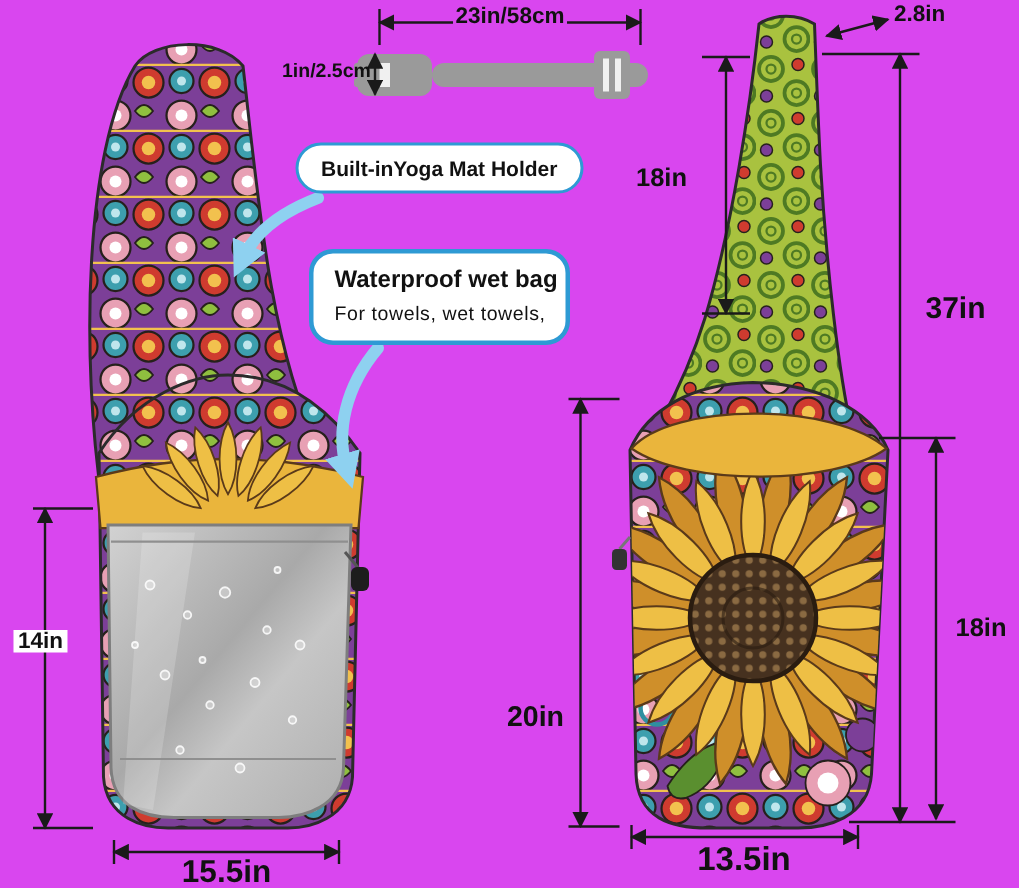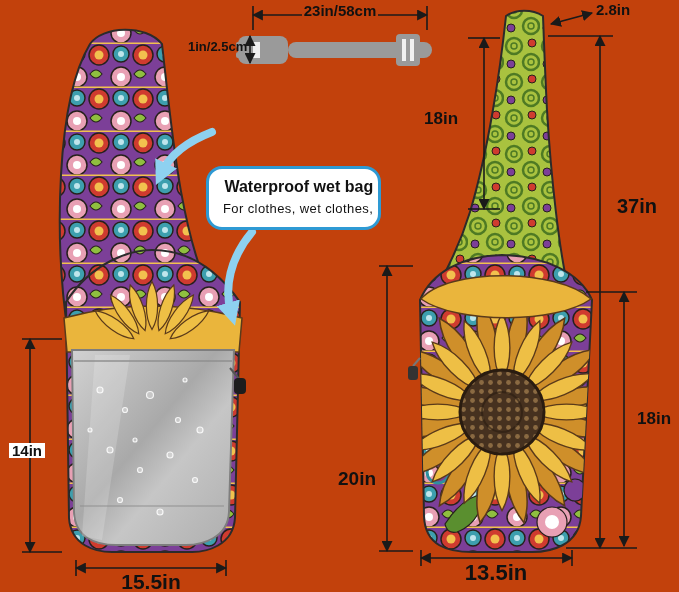--- a/index.html
+++ b/index.html
@@ -1,19 +1,18 @@
 <!DOCTYPE html>
 <html><head>
 <meta charset="utf-8">
 <style>
   html,body{margin:0;padding:0;background:#fff;}
   #canvas{
-    position:relative;width:679px;height:592px;background:#c2410c;overflow:hidden;
+    position:relative;width:679px;height:592px;background:#d946ef;overflow:hidden;
     font-family:"Liberation Sans",sans-serif;
-    text-align:right;
   }
   #art{position:absolute;left:0;top:0;z-index:1;}
   .lbl{
     position:absolute;z-index:3;font-weight:bold;color:#111;
     white-space:nowrap;line-height:1;
   }
   .bubble{
     position:absolute;z-index:4;background:#fff;color:#111;
   }
   #bubble-mat{
@@ -26,21 +25,21 @@
   }
   .wet-title{font-size:16px;font-weight:bold;}
   .wet-sub{font-size:13px;margin-top:5px;letter-spacing:.4px;}
   #l-strap-len{left:340px;top:3px;font-size:15px;transform:translateX(-50%);}
   #l-strap-wid{left:188px;top:40px;font-size:13px;}
   #l-strap-top{left:596px;top:2px;font-size:15px;}
   #l-strap-h{left:424px;top:110px;font-size:17px;}
   #l-total-h{left:617px;top:196px;font-size:20px;}
   #l-pocket-h{left:637px;top:410px;font-size:17px;}
   #l-body-h{left:338px;top:469px;font-size:19px;}
-  #l-wet-h{left:27px;top:443px;font-size:15px;transform:translateX(-50%);background:#fff;padding:0 3px;}
+  #l-wet-h{left:27px;top:420px;font-size:15px;transform:translateX(-50%);background:#fff;padding:0 3px;}
   #l-left-w{left:151px;top:571px;font-size:21px;transform:translateX(-50%);}
   #l-right-w{left:496px;top:562px;font-size:22px;transform:translateX(-50%);}
 </style>
 </head>
 <body>
 
 <div id="canvas">
 
   <svg id="art" width="679" height="592" viewBox="0 0 679 592">
     <defs>
@@ -226,18 +225,21 @@
   <span class="lbl" id="l-strap-wid">1in/2.5cm</span>
   <span class="lbl" id="l-strap-top">2.8in</span>
   <span class="lbl" id="l-strap-h">18in</span>
   <span class="lbl" id="l-total-h">37in</span>
   <span class="lbl" id="l-pocket-h">18in</span>
   <span class="lbl" id="l-body-h">20in</span>
   <span class="lbl" id="l-wet-h">14in</span>
   <span class="lbl" id="l-left-w">15.5in</span>
   <span class="lbl" id="l-right-w">13.5in</span>
 
+  <div class="bubble" id="bubble-mat">
+    <span>Built-inYoga Mat Holder</span>
+  </div>
   <div class="bubble" id="bubble-wet">
     <div class="wet-title">Waterproof wet bag</div>
-    <div class="wet-sub">For clothes, wet clothes,</div>
+    <div class="wet-sub">For towels, wet towels,</div>
   </div>
 
 </div>
 
 </body></html>

